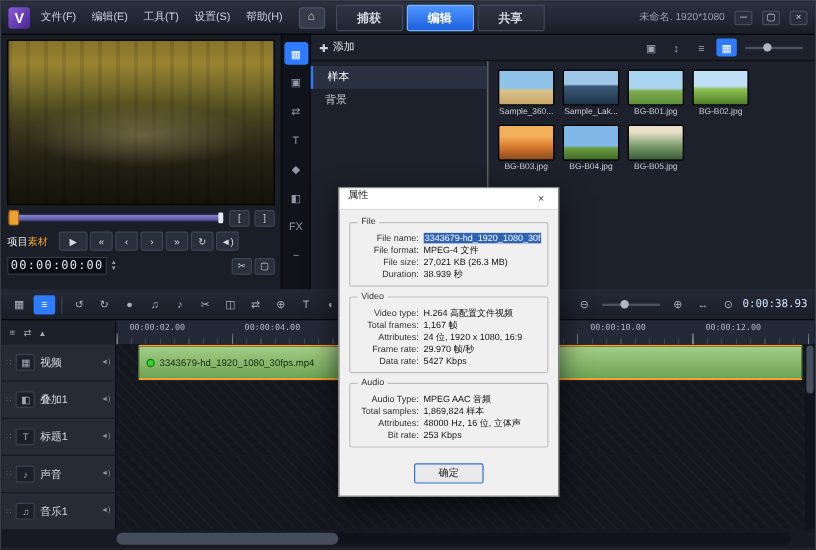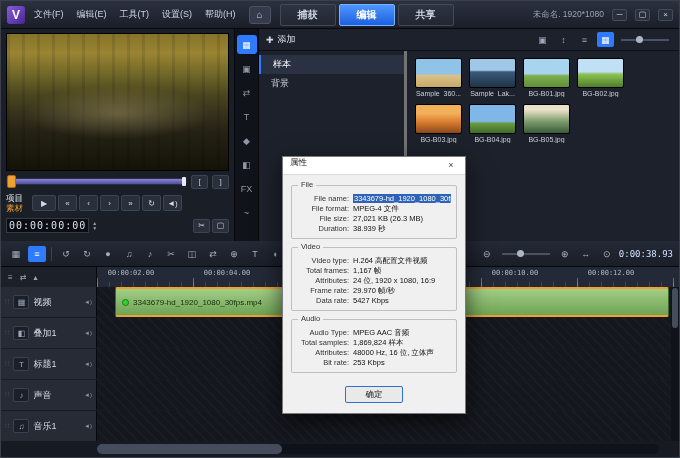--- a/index.html
+++ b/index.html
@@ -39,21 +39,21 @@
       linear-gradient(180deg,#86742a 0%,#9a8433 14%,#6f6628 30%,#4c471f 44%,#36321c 58%,#232014 74%,#151208 100%); }
   .scrub-row { height:15px; display:flex; align-items:center; gap:4px; margin-top:3px; }
   .scrub-track { flex:1; height:7px; border-radius:4px; position:relative;
     background:linear-gradient(180deg,#8d82d4,#4d549c); border:1px solid #2a2d45; }
   .scrub-handle { position:absolute; left:0; top:-4px; width:9px; height:13px;
     background:#f0a030; border:1px solid #a96a12; border-radius:2px; }
   .scrub-end { position:absolute; right:0; top:-2px; width:4px; height:9px; background:#e8edf5; border-radius:1px; }
   .mini-btn { width:17px; height:14px; background:#2a2f3c; border:1px solid #3d4454; border-radius:2px;
     display:inline-flex; align-items:center; justify-content:center; font-size:8px; color:#c5cbd6; }
   .controls { display:flex; align-items:center; margin-top:4px; gap:2px; }
-  .mode-box { display:flex; flex-direction:column; font-size:8.5px; line-height:10px; margin-right:7px; }
+  .mode-box { display:flex; flex-direction:row; font-size:8.5px; line-height:10px; margin-right:7px; }
   .mode-project { color:#e8edf5; }
   .mode-clip { color:#f0a030; }
   .t-btn { width:19px; height:16px; background:#2a2f3c; border:1px solid #3d4454; border-radius:2px;
     display:inline-flex; align-items:center; justify-content:center; font-size:8px; color:#d5dbe6; }
   .t-btn.play { width:24px; }
   .controls2 { display:flex; align-items:center; margin-top:5px; gap:3px; }
   .timecode { font-family:"DejaVu Sans Mono", monospace; font-size:10px; color:#d8e2f0;
     background:#0b0d12; border:1px solid #323a4a; padding:1px 2px; letter-spacing:1px; }
   .stepper { display:flex; flex-direction:column; line-height:5px; }
   .stepper span { font-size:5px; color:#9aa2b2; }
@@ -70,21 +70,21 @@
     border-bottom:1px solid #0e1016; }
   .lib-add { display:flex; gap:4px; align-items:center; color:#dfe4ee; font-size:9px; }
   .plus { color:#cfd5e2; font-size:9px; }
   .lib-right { margin-left:auto; display:flex; align-items:center; gap:4px; }
   .lib-icon { width:17px; height:15px; display:inline-flex; align-items:center; justify-content:center;
     color:#9fa8ba; font-size:9px; border-radius:2px; }
   .lib-icon.active { background:#2e7bff; color:#fff; }
   .zoom-slider { width:48px; height:2px; background:#4a5163; position:relative; margin:0 3px; }
   .zoom-knob { position:absolute; left:32%; top:-3px; width:7px; height:7px; background:#aeb6c6; border-radius:50%; }
   .lib-body { flex:1; display:flex; }
-  .folders { width:148px; padding-top:4px; border-right:3px solid #737373;font-family:Liberation Mono, monospace; }
+  .folders { width:148px; padding-top:4px; border-right:1px solid #737373;font-family:Liberation Mono, monospace; }
   .folder { padding:3px 12px; color:#c5cbd6; font-size:9px; }
   .folder.selected { background:#2a3142; border-left:2px solid #2e7bff; color:#fff; }
   .thumbs { flex:1; padding:7px 8px; display:flex; flex-wrap:wrap; gap:7px 7px; align-content:flex-start; }
   .thumb { width:47px; }
   .thumb-img { width:47px; height:30px; border:1px solid #000; border-radius:2px; }
   .thumb-label { font-size:7px; color:#c9cfdb; text-align:center; white-space:nowrap; overflow:hidden; margin-top:2px; }
   .t1 { background:linear-gradient(180deg,#8fc4e8 52%,#d8c28a 58%,#c9a86a 100%); }
   .t2 { background:linear-gradient(180deg,#9fc8e8 40%,#3a5a78 46%,#1e3348 100%); }
   .t3 { background:linear-gradient(180deg,#a8d4f0 52%,#7fae4e 60%,#5d8f3a 100%); }
   .t4 { background:linear-gradient(180deg,#bfe0f5 45%,#8cc152 55%,#4f7d2a 100%); }

